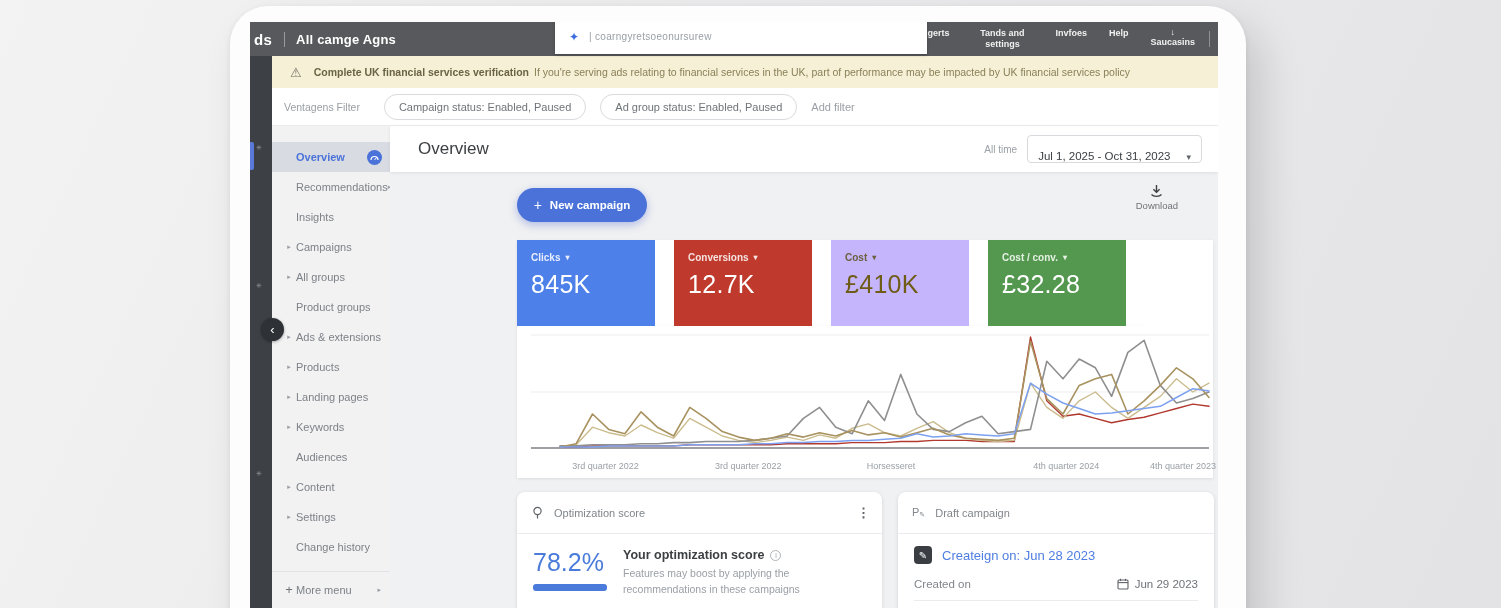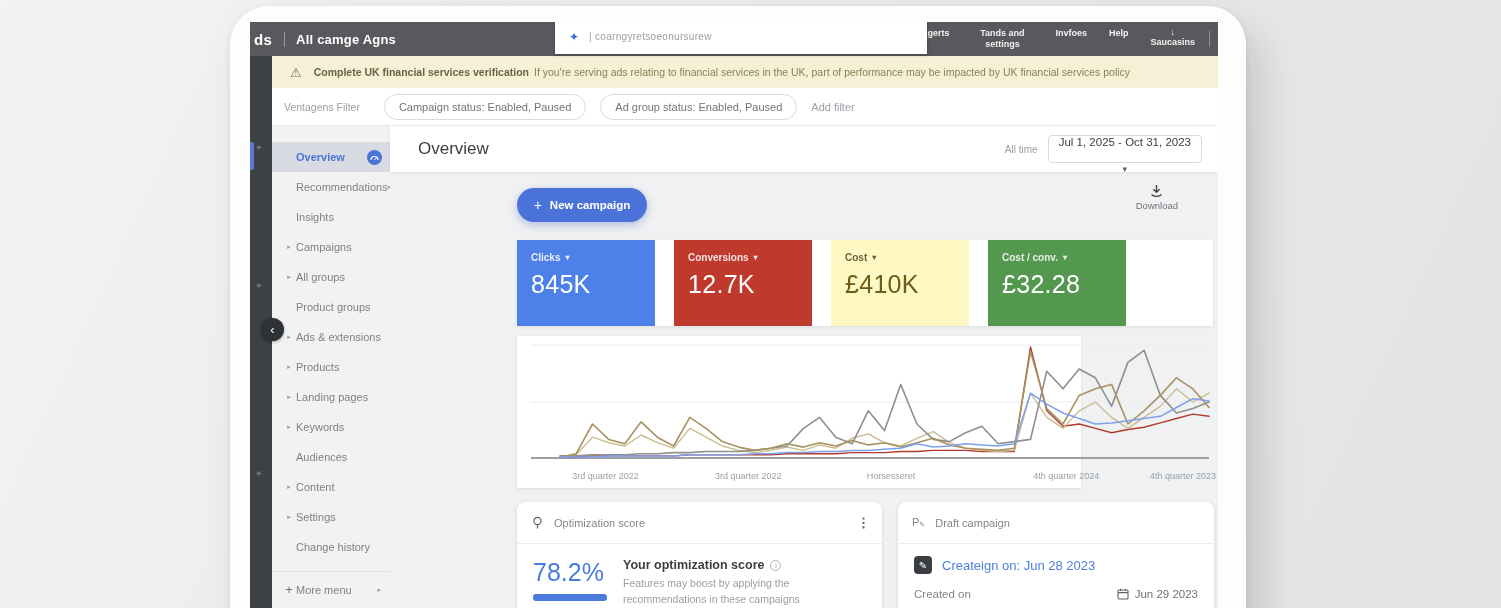--- a/index.html
+++ b/index.html
@@ -50,37 +50,37 @@
   .sb-item.sel{background:#d8dce2;color:#4a72d8;font-weight:bold;}
   .ov-icon{margin-left:auto;margin-right:8px;width:15px;height:15px;border-radius:50%;background:#4a72d8;display:flex;align-items:center;justify-content:center;flex-shrink:0;}
   .sb-trail{margin-left:auto;margin-right:9px;font-size:7px;color:#9aa0a6;}
   .sb-item.div-top{border-top:1px solid #e2e2e4;margin-top:9px;height:36px;}
 
   .main{flex:1;display:flex;flex-direction:column;min-width:0;}
   .mainhdr{height:46px;background:#fff;box-shadow:0 1px 3px rgba(0,0,0,.08);display:flex;align-items:center;position:relative;z-index:2;}
   .pagetitle{font-size:17px;color:#3c4043;margin-left:28px;}
   .hdr-right{margin-left:auto;display:flex;align-items:center;margin-right:16px;gap:10px;}
   .alltime{font-size:10px;color:#9aa0a6;}
-  .datebox{height:28px;border:1px solid #d7d9dc;border-radius:4px;display:flex;align-items:center;padding:0 10px;font-size:11.5px;color:#3c4043;background:#fff;gap:16px;cursor:pointer;flex-direction:column;}
+  .datebox{height:28px;border:1px solid #d7d9dc;border-radius:4px;display:flex;align-items:flex-end;padding:0 10px;font-size:11.5px;color:#3c4043;background:#fff;gap:16px;cursor:pointer;}
   .datecaret{font-size:9px;color:#5f6368;}
 
   .content{flex:1;background:#f0f1f2;position:relative;padding:16px 0 0 127px;}
   .newcamp{width:130px;height:34px;border-radius:17px;background:#4a72d8;color:#fff;font-size:11.5px;font-weight:bold;
            display:flex;align-items:center;justify-content:center;gap:8px;border:none;box-shadow:0 3px 8px rgba(60,90,200,.35);cursor:pointer;}
   .nc-plus{font-size:14px;font-weight:normal;}
   .download{position:absolute;right:40px;top:12px;display:flex;flex-direction:column;align-items:center;color:#6f7377;font-size:9.5px;gap:2px;cursor:pointer;}
 
   .metrics{margin-top:18px;width:696px;background:#fff;box-shadow:0 1px 3px rgba(0,0,0,.09);display:flex;gap:19px;}
   .mcard{width:138px;height:86px;padding:12px 0 0 14px;flex-shrink:0;cursor:pointer;}
   .mlabelrow{display:flex;align-items:center;gap:5px;font-size:10px;font-weight:bold;}
   .mcaret{font-size:8px;}
   .mvalue{font-size:25px;margin-top:7px;letter-spacing:.3px;}
   .mfill{flex:1;background:#fff;}
 
-  .chartcard{margin-top:10px;width:564px;background:#fff;box-shadow:0 1px 3px rgba(0,0,0,.09);padding-top:4px;}
+  .chartcard{width:696px;background:#fff;box-shadow:0 1px 3px rgba(0,0,0,.09);padding-top:4px;}
   .chart-x{position:relative;height:20px;font-size:9px;color:#9aa0a6;}
   .xlab{position:absolute;top:3px;transform:translateX(-50%);white-space:nowrap;}
 
   .bottomrow{margin-top:14px;display:flex;gap:16px;}
   .card{background:#fff;border-radius:8px;box-shadow:0 1px 4px rgba(0,0,0,.12);overflow:hidden;}
   .optcard{width:365px;height:140px;}
   .draftcard{width:316px;height:140px;}
   .card-h{height:42px;display:flex;align-items:center;border-bottom:1px solid #ececee;font-size:11px;color:#80868b;}
   .hicon{margin:0 10px 0 14px;display:flex;align-items:flex-start;}
   .draft-hicon{font-size:11px;color:#80868b;}
@@ -271,21 +271,21 @@
                   </div>
                   <div class="mvalue" style="color: #ffffff;">845K</div>
                 </div>
                 <div class="mcard" style="background: rgb(191, 57, 44);">
                   <div class="mlabelrow">
                     <span style="color: rgb(246, 226, 223);">Conversions</span>
                     <span class="mcaret" style="color: rgb(246, 226, 223);">▾</span>
                   </div>
                   <div class="mvalue" style="color: rgb(255, 255, 255);">12.7K</div>
                 </div>
-                <div class="mcard" style="background: #fef9c3;">
+                <div class="mcard" style="background: #c4b5fd;">
                   <div class="mlabelrow">
                     <span style="color: rgb(109, 97, 64);">Cost</span>
                     <span class="mcaret" style="color: rgb(109, 97, 64);">▾</span>
                   </div>
                   <div class="mvalue" style="color: rgb(110, 92, 23);">£410K</div>
                 </div>
                 <div class="mcard" style="background: rgb(83, 152, 78);">
                   <div class="mlabelrow">
                     <span style="color: rgb(228, 240, 226);">Cost / conv.</span>
                     <span class="mcaret" style="color: rgb(228, 240, 226);">▾</span>

